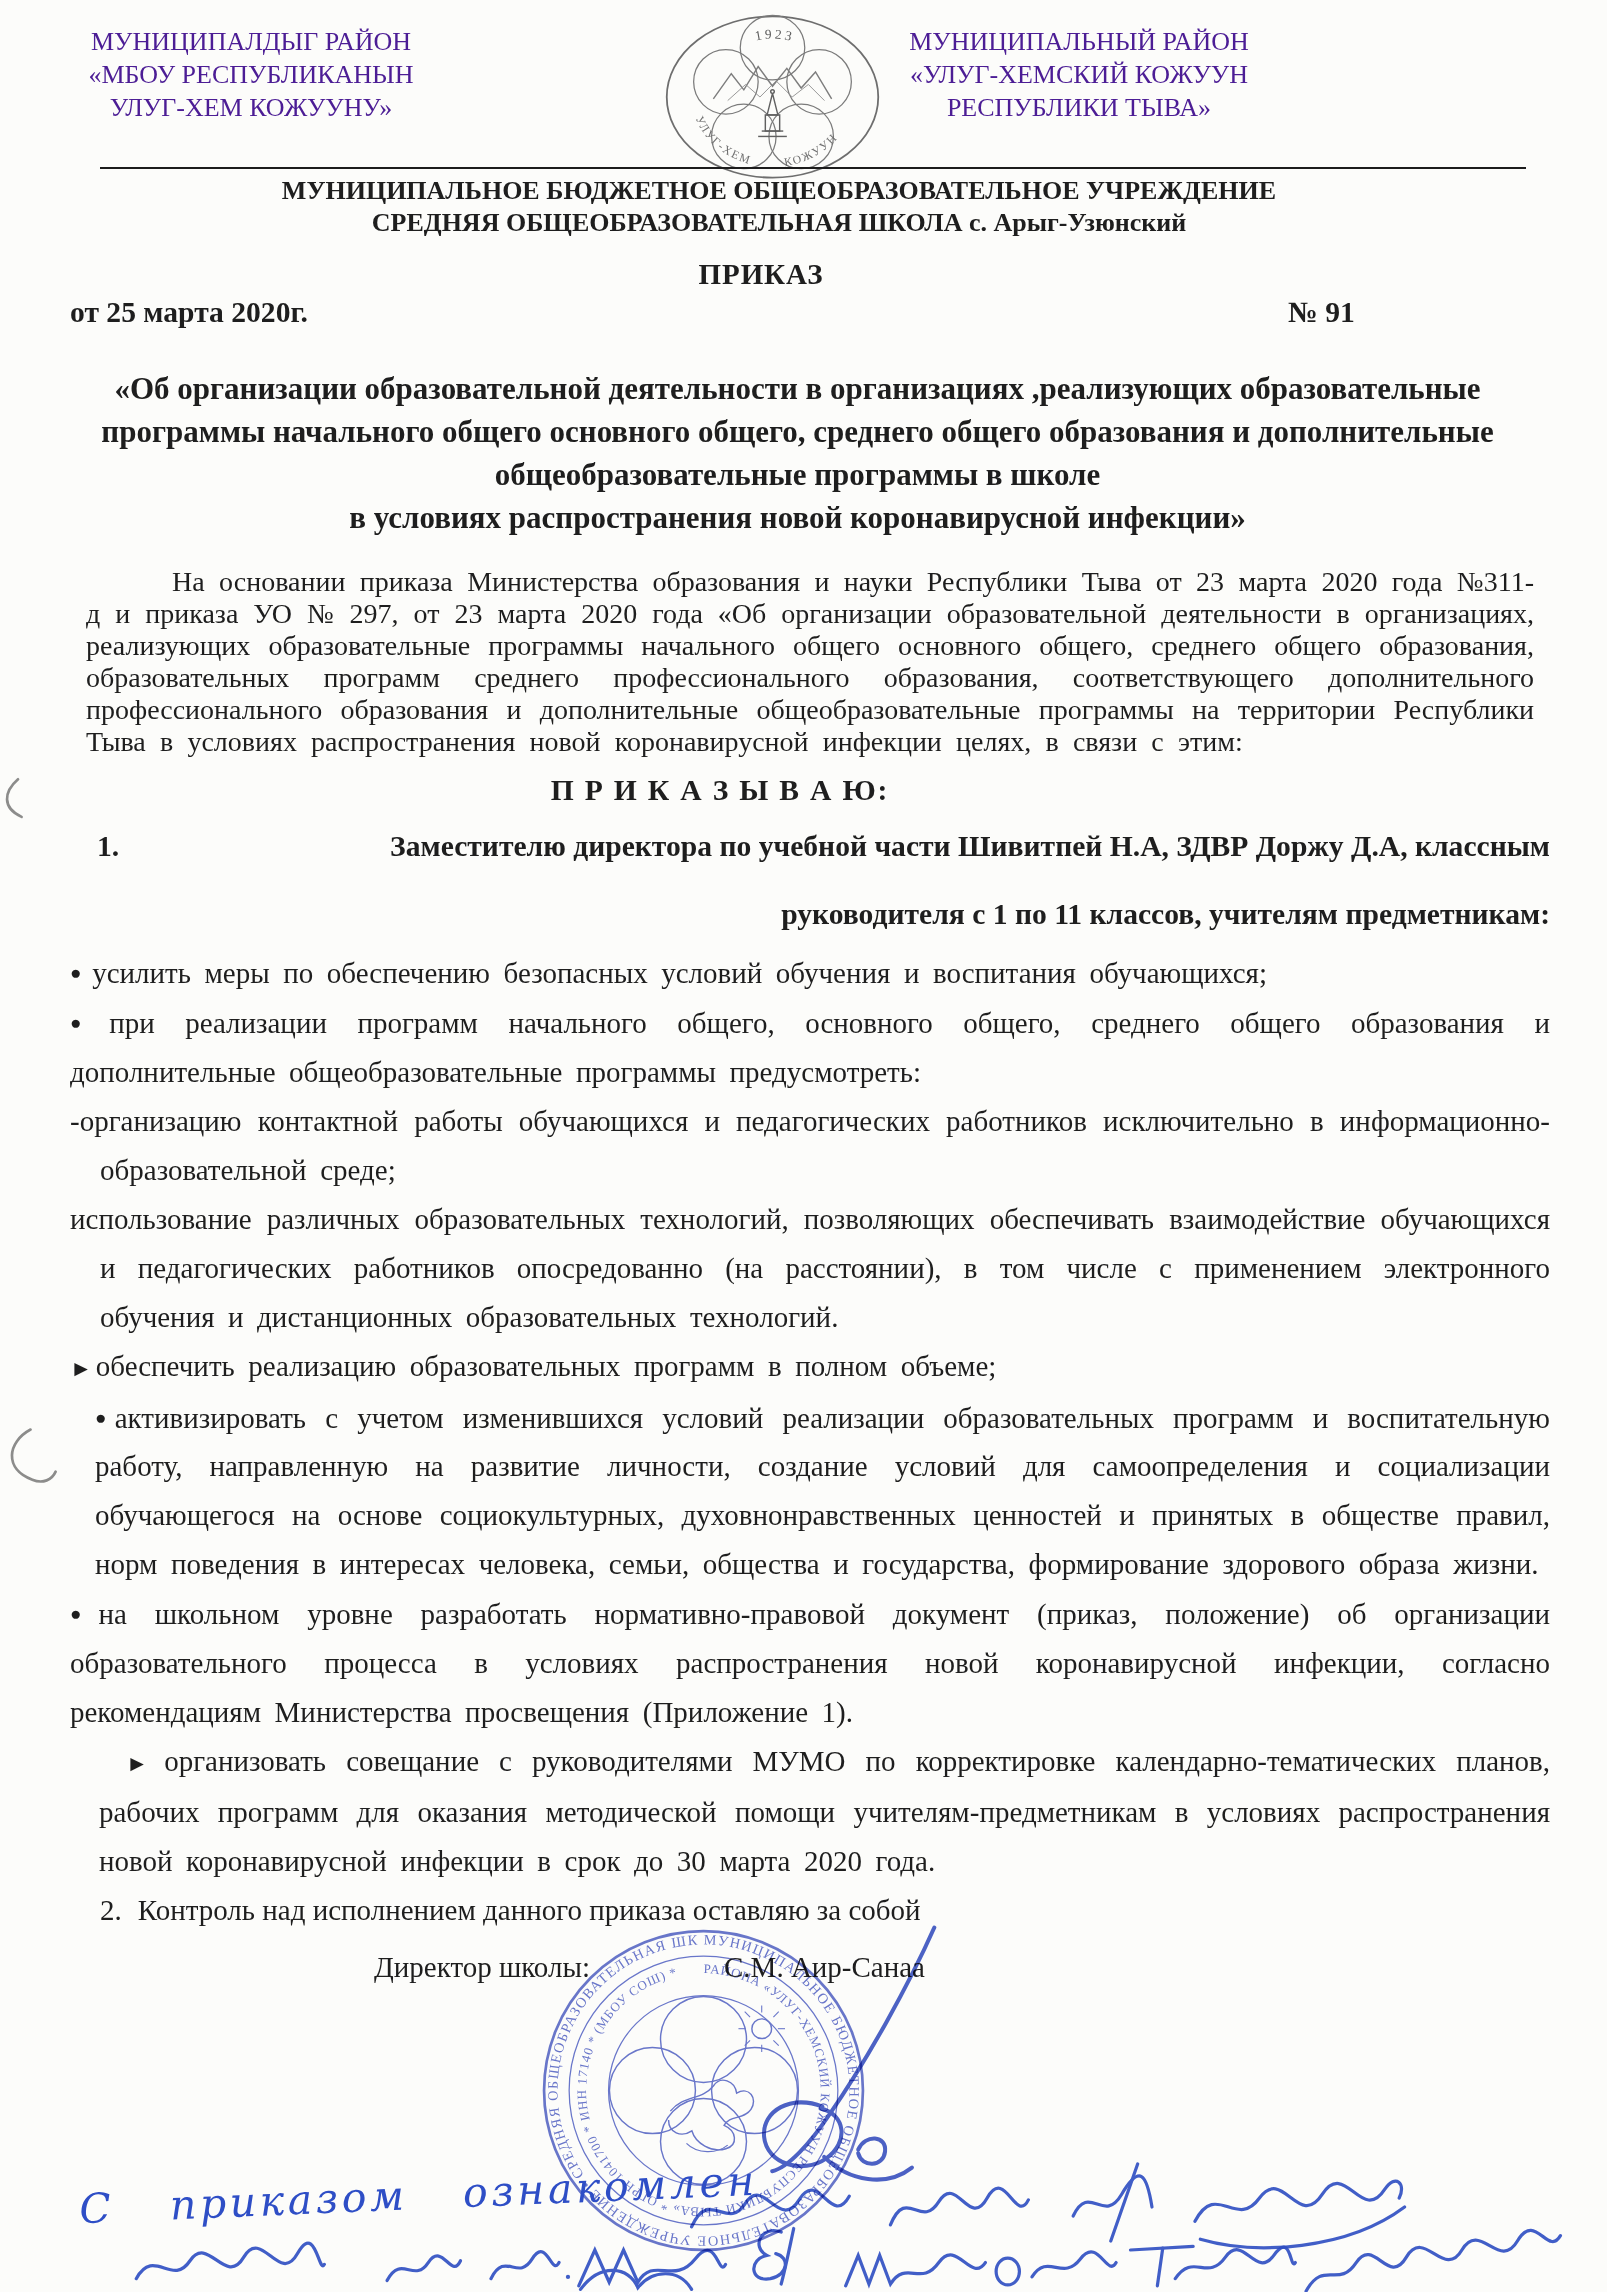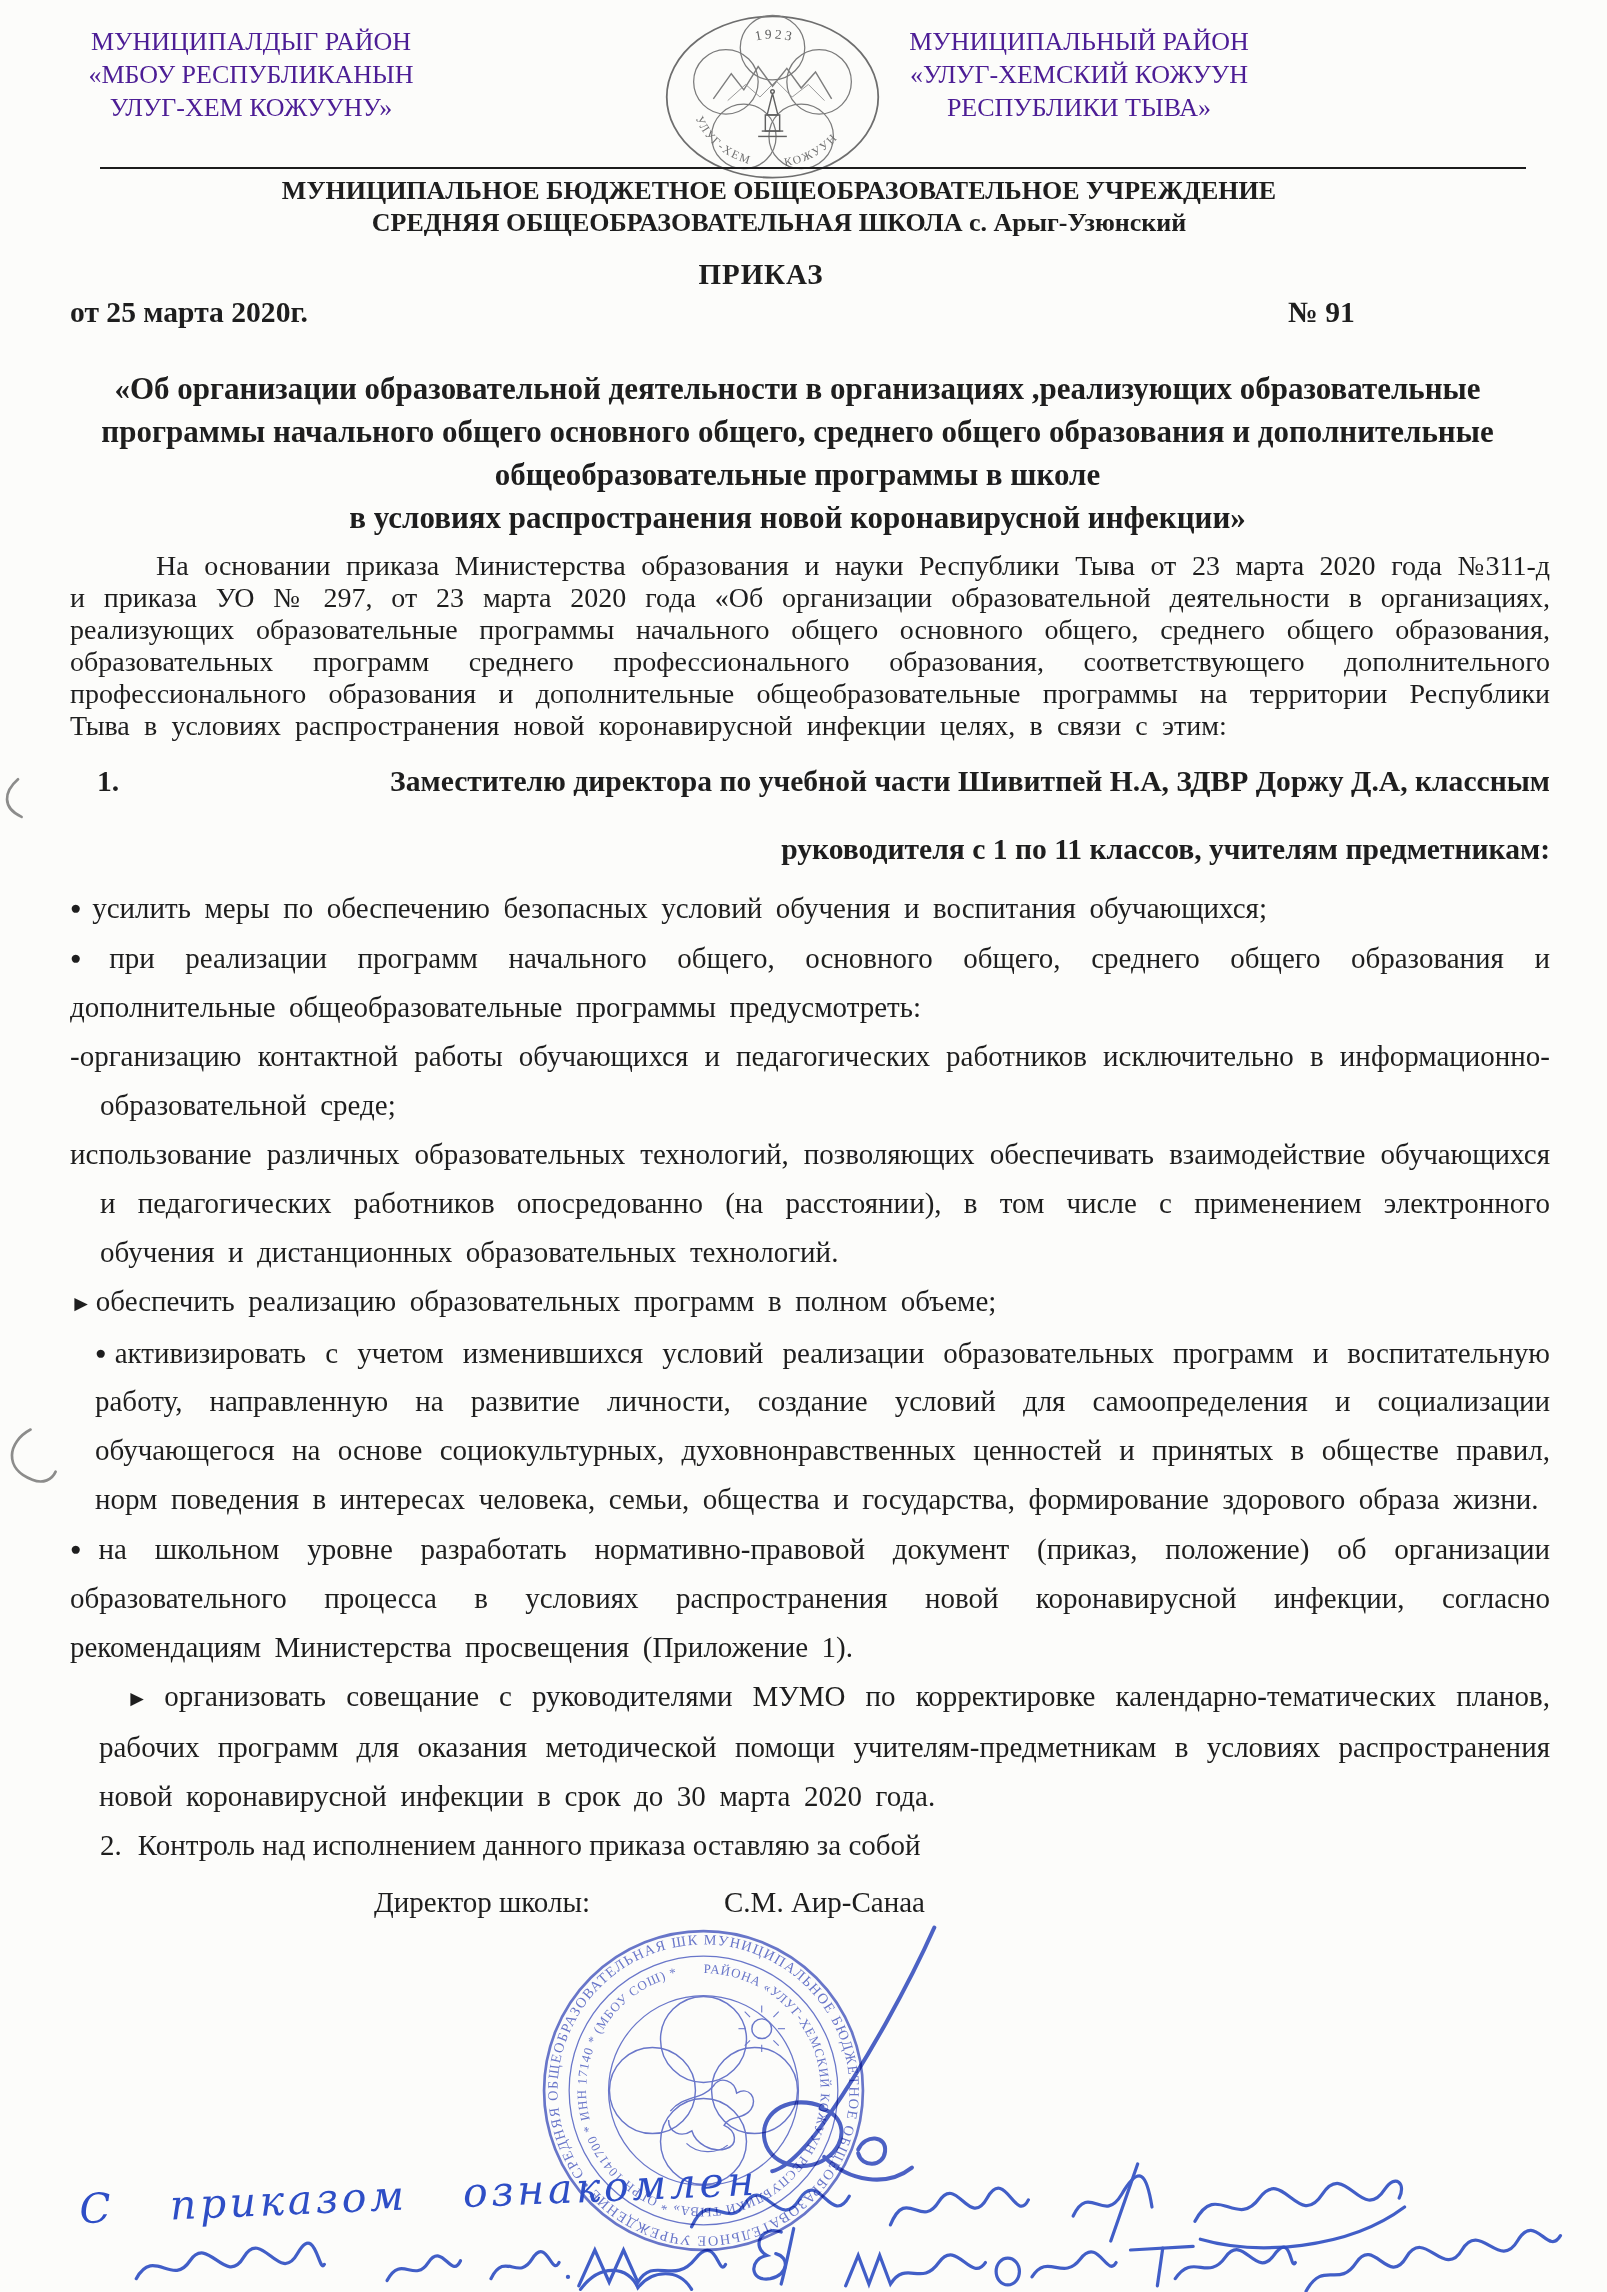--- a/index.html
+++ b/index.html
@@ -18,21 +18,21 @@
   .rule{position:absolute; left:100px; top:167px; width:1426px; height:1.8px; background:#1c1c1c;}
   .org{position:absolute; left:0; width:1558px; text-align:center; font-weight:bold; font-size:26px; white-space:nowrap;}
   .org1{top:176px;} .org2{top:208px;}
   .doc-title{position:absolute; top:258px; left:0; width:1522px; text-align:center; font-weight:bold; font-size:29px; letter-spacing:0.9px;}
   .date-line{position:absolute; left:70px; top:296px; font-weight:bold; font-size:29.6px;}
   .order-num{position:absolute; left:1288px; top:296px; font-weight:bold; font-size:29.6px;}
   .subject{position:absolute; top:367px; left:54px; width:1487px; text-align:center; font-weight:bold; font-size:31px; line-height:43px;}
   .subject div{white-space:nowrap;}
   
   .flow{position:absolute; top:550px; left:70px; width:1480px; font-size:28px;}
-  .preamble{margin:0; text-align:justify; text-indent:86px; line-height:32px; word-spacing:7.2px;}
+  .preamble{margin:16px; text-align:justify; text-indent:86px; line-height:32px; word-spacing:7.2px;}
   .resolve{margin:3.6px 0 0 0; width:1300px; text-align:center; font-weight:bold; font-size:29.6px; letter-spacing:1.8px;}
   .item1{position:relative; margin-top:5.4px; padding-left:75px; font-weight:bold; font-size:29.6px; line-height:68px;}
   .item1 .no{position:absolute; left:27px; top:0;}
   .item1 .l{display:block; white-space:nowrap;text-align:right;}
   .bullets p{margin:0; text-align:justify; line-height:49px; word-spacing:6.3px; font-size:29px;}
   .b3,.b4,.b5{padding-left:30px; text-indent:-30px;}
   .b7{padding-left:25px;}
   .b9{padding-left:29px; text-indent:27px;}
   .mk.dot{font-size:19px; vertical-align:3.6px; padding-right:10.7px;}
   .b7 .mk.dot,.b8 .mk.dot{padding-right:2.7px;}
@@ -117,20 +117,21 @@
 
   <div class="subject">
     <div>«Об организации образовательной деятельности в организациях ,реализующих образовательные</div>
     <div>программы начального общего основного общего, среднего общего образования и дополнительные</div>
     <div>общеобразовательные программы в школе</div>
     <div>в условиях распространения новой коронавирусной инфекции»</div>
   </div>
 
   <div class="flow">
     <p class="preamble">На основании приказа Министерства образования и науки Республики Тыва от 23 марта 2020 года №311-д  и приказа УО № 297, от 23 марта 2020 года «Об организации образовательной деятельности в организациях, реализующих образовательные программы начального общего основного общего, среднего общего образования, образовательных программ среднего профессионального образования, соответствующего дополнительного профессионального образования и дополнительные общеобразовательные программы на территории Республики Тыва в условиях распространения новой коронавирусной инфекции целях, в связи с этим:</p>
+    <p class="resolve">П Р И К А З Ы В А Ю:</p>
 
     <div class="item1">
       <span class="no">1.</span>
       <span class="l">Заместителю директора по учебной части Шивитпей Н.А, ЗДВР Доржу Д.А, классным</span>
       <span class="l">руководителя с 1 по 11 классов, учителям предметникам:</span>
     </div>
 
     <div class="bullets">
       <p class="b1"><span class="mk dot">●</span><span>усилить меры по обеспечению безопасных условий обучения и воспитания обучающихся;</span></p>
       <p class="b2"><span class="mk dot">●</span><span>при реализации программ начального общего, основного общего, среднего общего образования и дополнительные общеобразовательные программы предусмотреть:</span></p>

